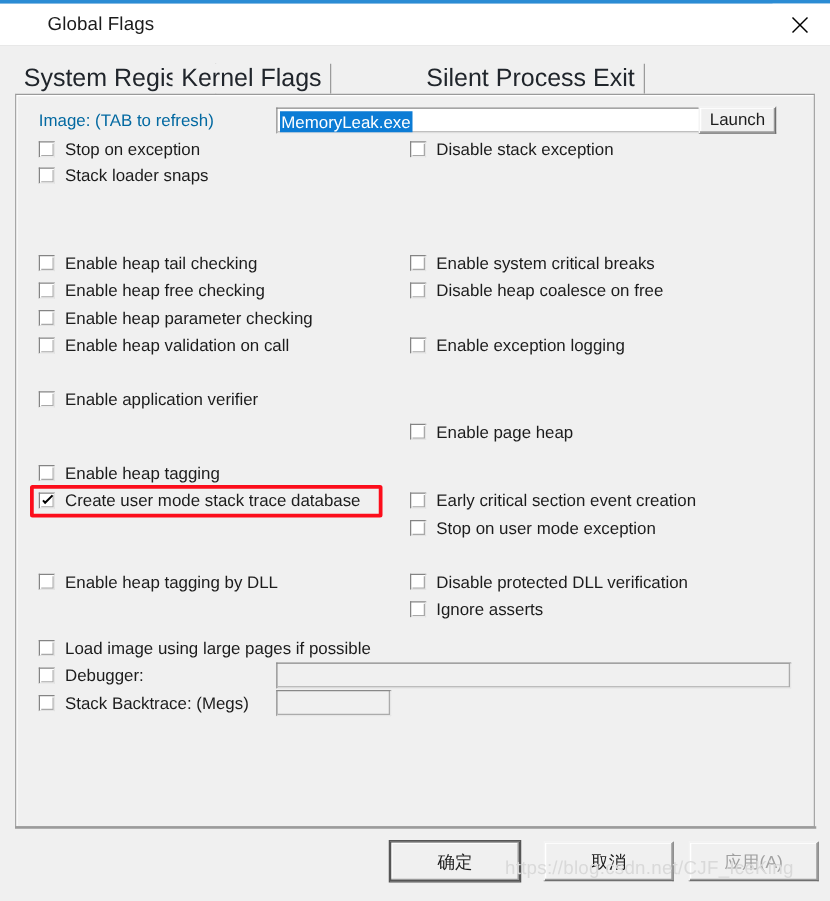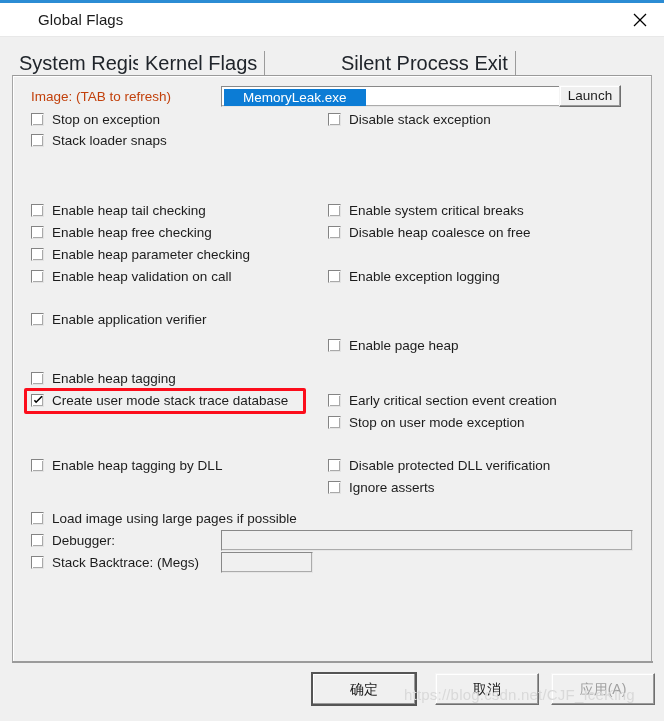--- a/index.html
+++ b/index.html
@@ -138,21 +138,21 @@
     position: absolute;
     left: 21px; top: 0px;
     font-size: 13.5px;
     color: #1c1c1c;
     line-height: 18px;
   }
 
   .static-label {
     position: absolute;
     font-size: 13.5px;
-    color: #c2410c;
+    color: #0369a1;
     line-height: 18px;
     white-space: nowrap;
   }
 
   .textbox {
     position: absolute;
     background: #ffffff;
     border: 1px solid;
     border-color: #888888 #e6e6e6 #e6e6e6 #888888;
     box-shadow: -1px -1px 0 #ababab inset;
@@ -166,21 +166,21 @@
     position: absolute;
     left: 2px; top: 2px;
     font-size: 13.5px;
     line-height: 17px;
     color: #111111;
     white-space: nowrap;
   }
   .tb-text.selected {
     background: #0c7cd5;
     color: #ffffff;
-    padding: 0 19px;
+    padding: 0 1px;
   }
 
   .btn {
     position: absolute;
     background: #f0f0f0;
     border: 1px solid;
     border-color: #f4f4f4 #6f6f6f #6f6f6f #f4f4f4;
     box-shadow: -1px -1px 0 #9a9a9a inset, 1px 1px 0 #ffffff inset;
     box-sizing: border-box;
     text-align: center;

